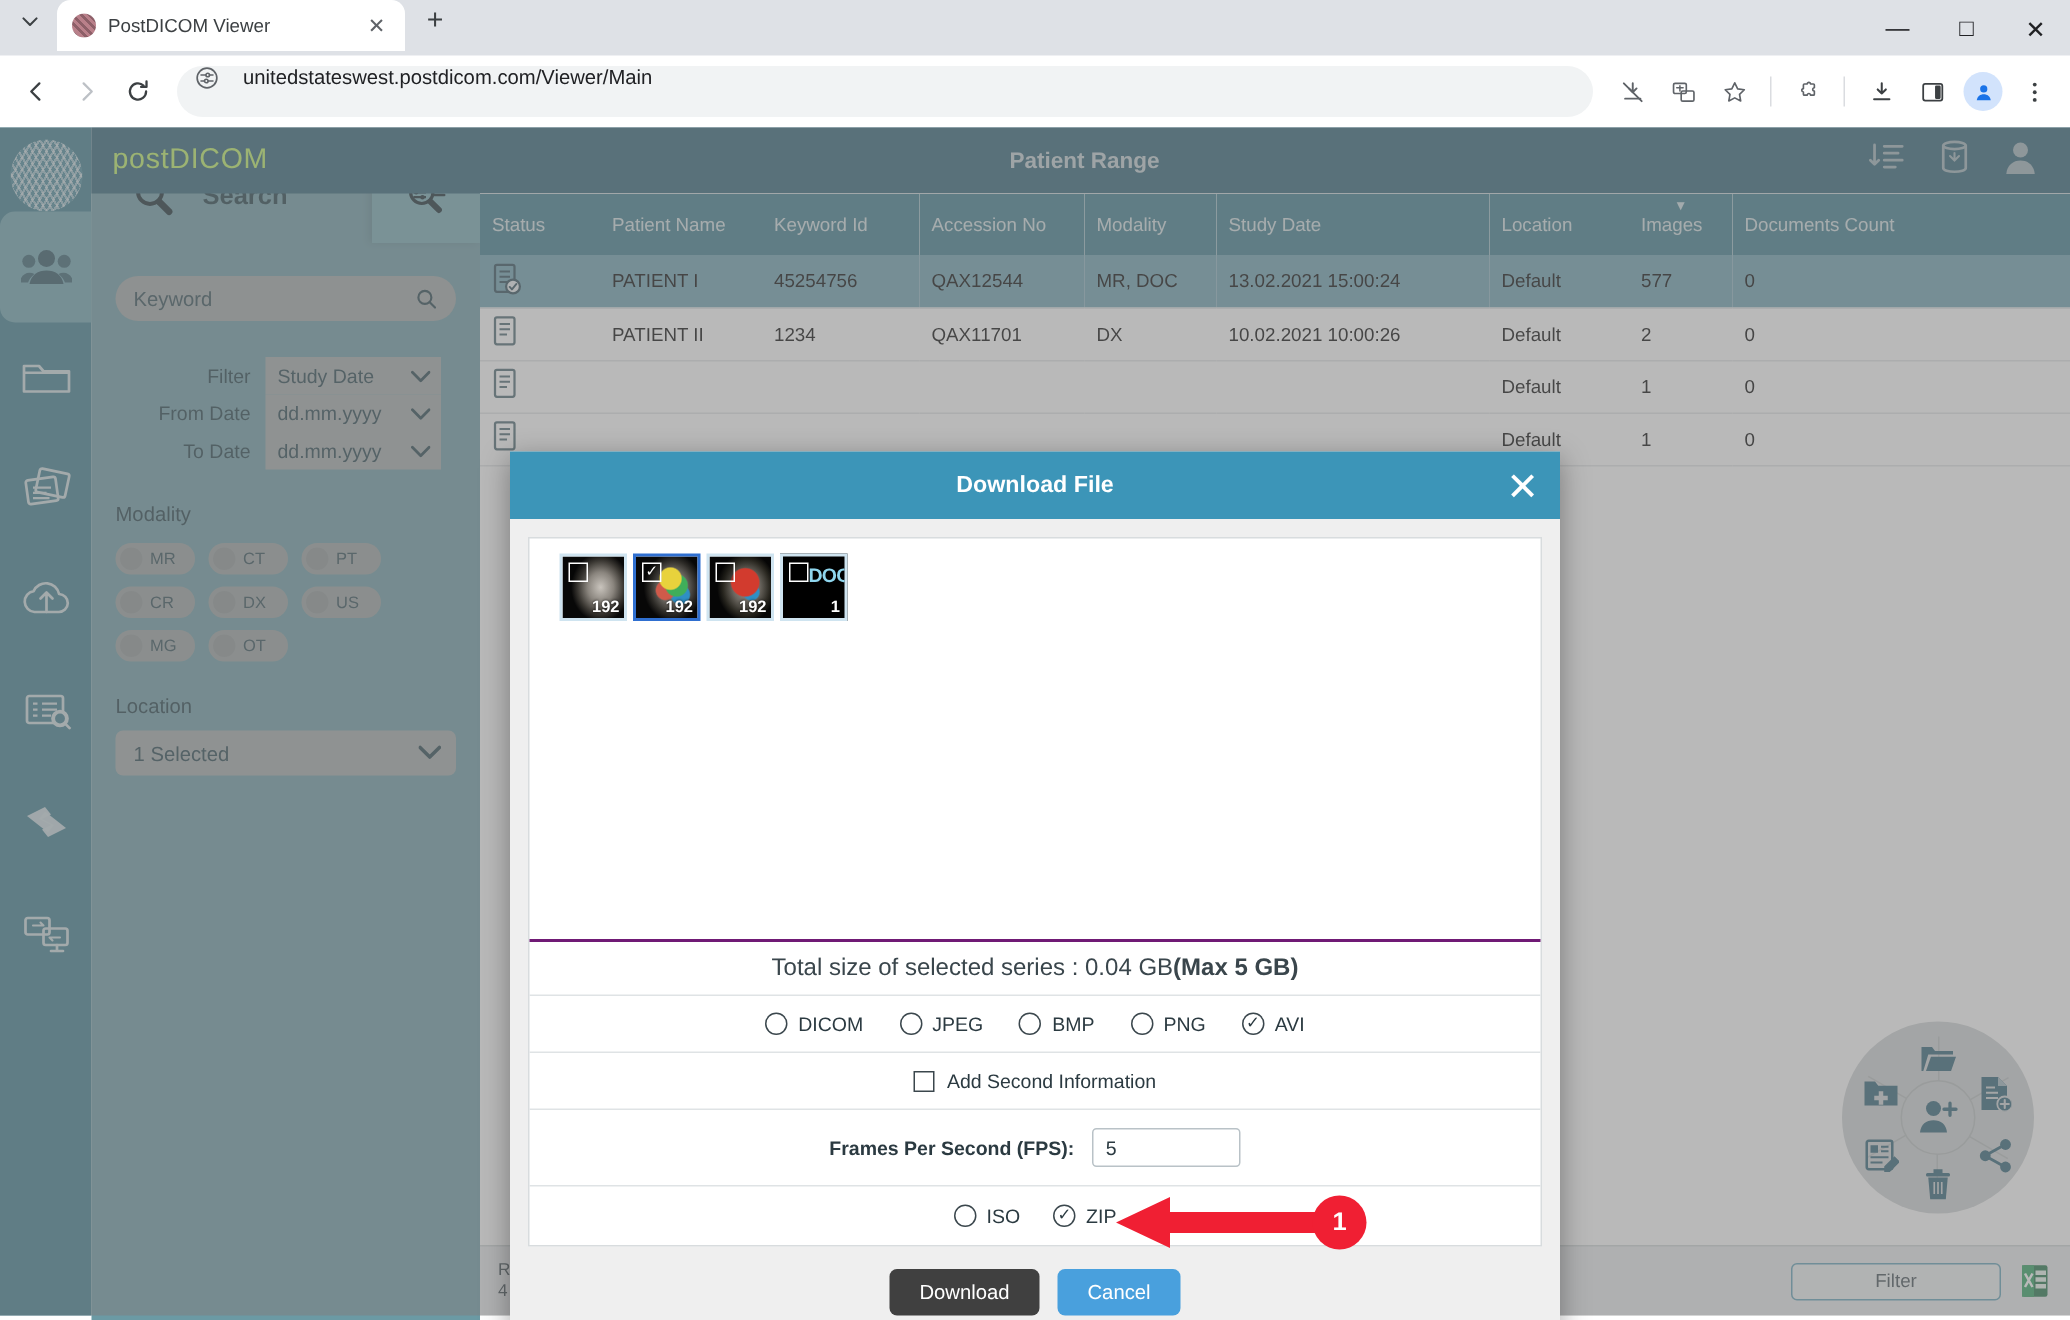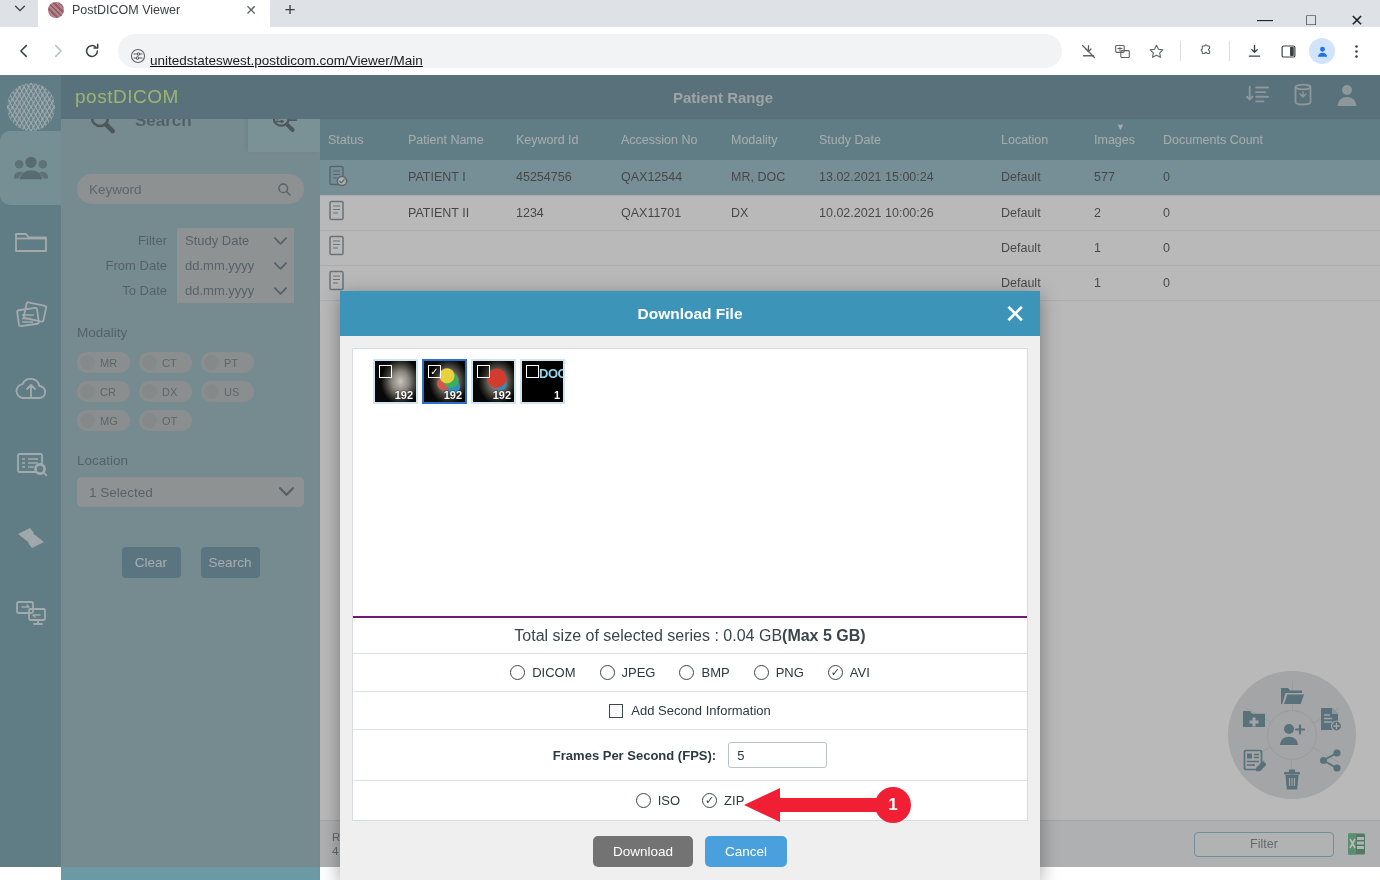--- a/index.html
+++ b/index.html
@@ -6,21 +6,21 @@
   body {
     width: 1380px; height: 880px;
     font-family: "Liberation Sans", sans-serif;
     background: #ffffff;
     overflow: hidden;
     position: relative;
   }
 
   
   .browser-chrome { width: 1380px; background: #dee1e6; position: relative; }
-  .tabstrip { height: 27px; display: flex; align-items: flex-end; padding-left: 6px; position: relative; }
+  .tabstrip { height: 37px; display: flex; padding-left: 6px; position: relative; }
   .tab-list-btn {
     width: 28px; height: 28px; margin-bottom: 5px; margin-right: 4px;
     display: flex; align-items: center; justify-content: center;
     border-radius: 4px; cursor: pointer; color: #3c4043;
   }
   .tab {
     height: 34px; width: 232px; background: #fff;
     border-radius: 9px 9px 0 0; display: flex; align-items: center;
     padding: 0 10px; gap: 8px; position: relative;
   }
@@ -36,22 +36,22 @@
   .new-tab { width: 28px; height: 28px; margin-left: 6px; margin-bottom: 3px; display: flex; align-items: center; justify-content: center; border-radius: 50%; font-size: 19px; color: #3c4043; cursor: pointer; }
 
   .win-controls { position: absolute; right: 0; top: 0; height: 40px; display: flex; }
   .win-btn { width: 46px; height: 40px; display: flex; align-items: center; justify-content: center; cursor: pointer; color: #202124; }
 
   .toolbar { height: 48px; background: #fff; display: flex; align-items: center; padding: 0 8px; gap: 2px; }
   .tb-icon { width: 32px; height: 32px; display: flex; align-items: center; justify-content: center; border-radius: 50%; color: #5f6368; cursor: pointer; flex: 0 0 auto; }
   .tb-icon.disabled { color: #bdc1c6; }
   .omnibox {
     flex: 1; height: 34px; background: #f1f3f4; border-radius: 17px;
-    display: flex; align-items: flex-end; padding: 0 12px; gap: 4px;
-    margin: 0 8px; min-width: 0; text-decoration: underline;
+    display: flex; align-items: flex-start; padding: 0 12px; gap: 16px;
+    margin: 0 8px; min-width: 0;
   }
   .omnibox-url { font-size: 13.5px; color: #202124; white-space: nowrap; overflow: hidden; }
   .tb-sep { width: 1px; height: 20px; background: #dadce0; margin: 0 6px; }
   .avatar-btn { width: 26px; height: 26px; border-radius: 50%; background: #d2e3fc; display:flex; align-items:center; justify-content:center; }
 
   
   .app { position: relative; width: 1380px; height: 792px; background: #ffffff; }
   .overlay-dim { position: absolute; inset: 0; background: rgba(128,128,128,0.55); z-index: 50; pointer-events: none; }
 
   .rail {
@@ -263,21 +263,21 @@
   .fps-input {
     width: 99px; height: 26px; border: 1px solid #b9c2c7; border-radius: 3px;
     padding: 0 8px; font-size: 13px; color: #2b3a41; font-family: inherit; background: #fff;
   }
   .pack-row {
     display: flex; align-items: center; justify-content: center; gap: 22px;
     border-top: 1px solid #dfe3e5; padding: 12px 0; position: relative;
   }
   .modal-foot { height: 60px; display: flex; align-items: center; justify-content: center; gap: 12px; }
   .m-btn {
-    height: 31px; padding: 0 20px; background: #737373; color: #fff;
+    height: 31px; padding: 0 20px; background: #404040; color: #fff;
     border: 0; border-radius: 5px; font-size: 13.5px; cursor: pointer;
     font-family: inherit;
   }
   .m-btn.cancel { background: #49a0dd; }
 
   
   .annot { position: absolute; z-index: 200; pointer-events: none; }
   .annot-badge {
     position: absolute; left: 875px; top: 712px; width: 36px; height: 36px;
     border-radius: 50%; background: #f01f33; color: #fff; font-size: 17px;
@@ -554,24 +554,20 @@
       <div class="loc-title">Location</div>
       <div class="loc-sel">
         <span>1 Selected</span>
         <span class="chev">
           <svg width="15" height="10" viewBox="0 0 14 9">
               <path d="M1 1.5l6 6 6-6" stroke="#22404a" stroke-width="2.2" fill="none" stroke-linecap="round" stroke-linejoin="round"></path>
             </svg>
         </span>
       </div>
 
-      <div class="sb-buttons">
-        <button class="sb-btn">Clear</button>
-        <button class="sb-btn">Search</button>
-      </div>
     </div>
   </div>
 
   <div class="main">
     <div class="app-header">
       <div class="brand">postDICOM</div>
       <div class="app-title">Patient Range</div>
       <div class="hdr-icons">
         <div>
           <svg width="24" height="22" viewBox="0 0 26 22" fill="none" stroke="#9fb3ba" stroke-width="2" stroke-linecap="round">

